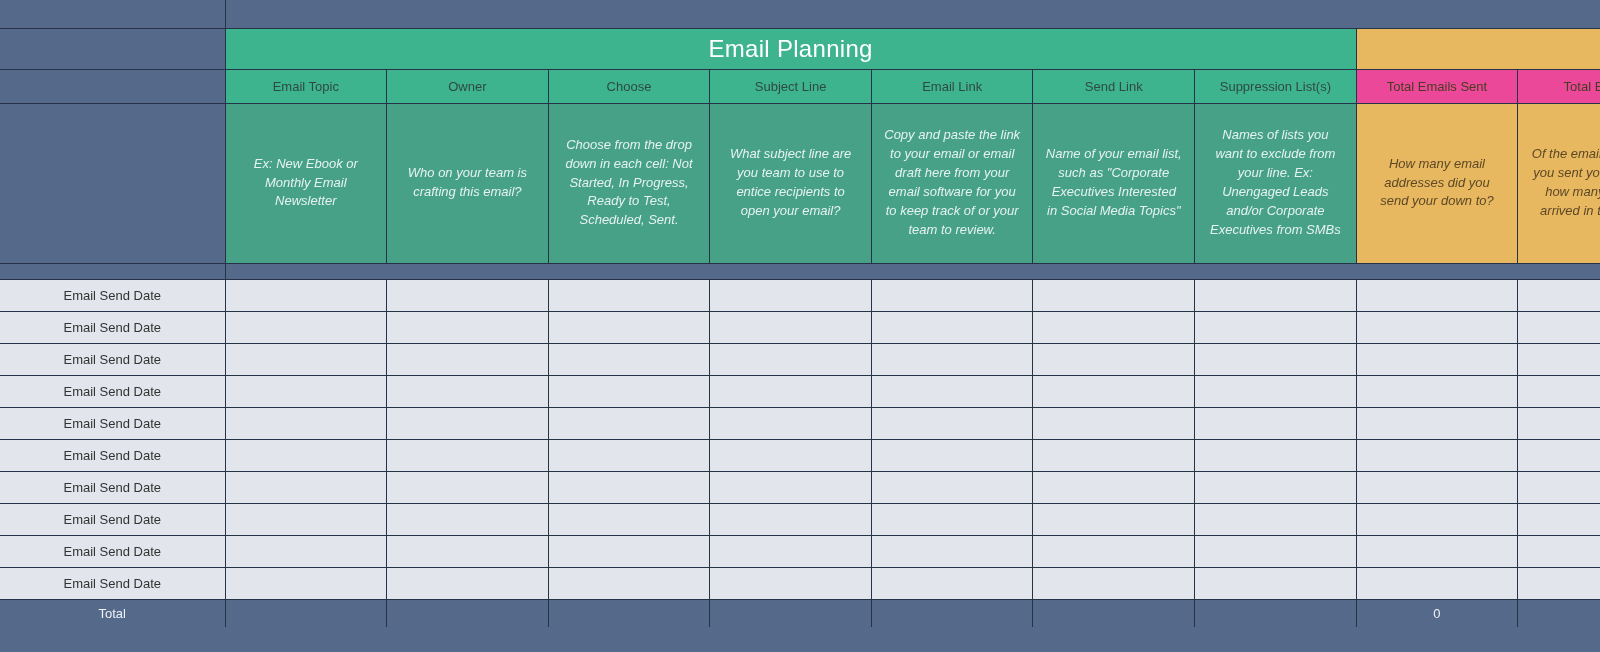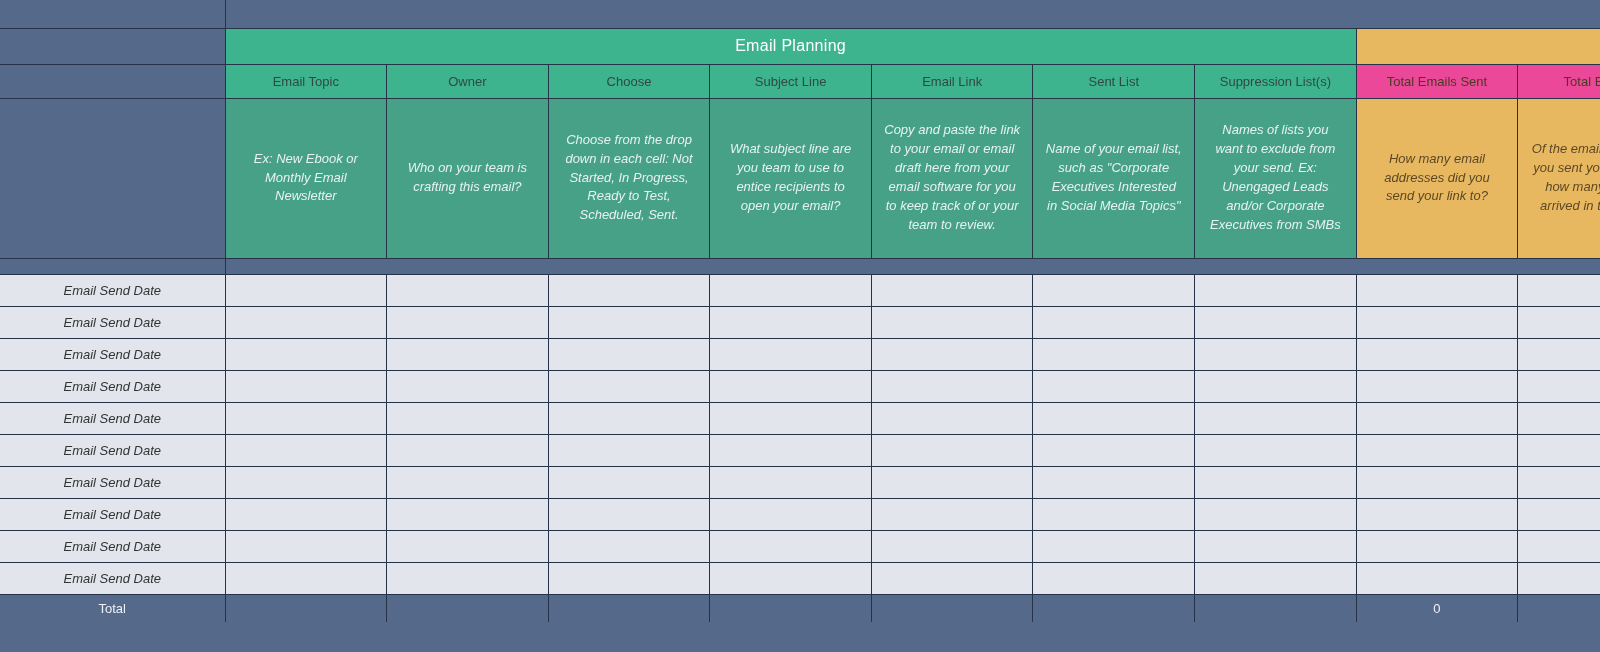--- a/index.html
+++ b/index.html
@@ -48,21 +48,21 @@
   }
 
   tr.title-row td { height: 36px; }
   tr.title-row .rowhead {
     background: #556a8a;
     border-left: none;
   }
   .title-planning {
     background: #3eb48e;
     color: #ffffff;
-    font-size: 16px;
+    font-size: 24px;
     font-weight: 400;
     letter-spacing: 0.3px;
   }
   .title-results {
     background: #e8b860;
   }
 
   tr.headers td { height: 34px; font-size: 13px; }
   .hdr-plan { background: #3eb48e; color: #2e4a44; }
   .hdr-yel  { background: #ec4899; color: #4a3a20; }
@@ -89,21 +89,20 @@
     border-bottom: 1px solid #253248;
   }
   tr.gap td.first { border-right: 1px solid #253248; }
 
   tr.data td {
     height: 32px;
     background: #e3e5ec;
     font-size: 13px;
   }
   tr.data td.rowhead {
-    font-style: italic;
     color: #333;
     border-left: none;
   }
 
   tr.total td {
     height: 28px;
     background: #556a8a;
     color: #eef1f5;
     font-size: 13px;
     border-left: none;
@@ -143,36 +142,36 @@
     <td colspan="2" class="title-results"></td>
   </tr>
 
   <tr class="headers">
     <td class="rowhead"></td>
     <td class="hdr-plan">Email Topic</td>
     <td class="hdr-plan">Owner</td>
     <td class="hdr-plan">Choose</td>
     <td class="hdr-plan">Subject Line</td>
     <td class="hdr-plan">Email Link</td>
-    <td class="hdr-plan">Sent List</td>
+    <td class="hdr-plan">Send Link</td>
     <td class="hdr-plan">Suppression List(s)</td>
     <td class="hdr-yel">Total Emails Sent</td>
     <td class="hdr-yel">Total Emails</td>
   </tr>
 
   <tr class="desc">
     <td class="rowhead"></td>
     <td class="desc-plan">Ex: New Ebook or Monthly Email Newsletter</td>
     <td class="desc-plan">Who on your team is crafting this email?</td>
     <td class="desc-plan">Choose from the drop down in each cell: Not Started, In Progress, Ready to Test, Scheduled, Sent.</td>
     <td class="desc-plan">What subject line are you team to use to entice recipients to open your email?</td>
     <td class="desc-plan">Copy and paste the link to your email or email draft here from your email software for you to keep track of or your team to review.</td>
     <td class="desc-plan">Name of your email list, such as "Corporate Executives Interested in Social Media Topics"</td>
-    <td class="desc-plan">Names of lists you want to exclude from your send. Ex: Unengaged Leads and/or Corporate Executives from SMBs</td>
-    <td class="desc-yel">How many email addresses did you send your link to?</td>
+    <td class="desc-plan">Names of lists you want to exclude from your line. Ex: Unengaged Leads and/or Corporate Executives from SMBs</td>
+    <td class="desc-yel">How many email addresses did you send your down to?</td>
     <td class="desc-yel">Of the email addresses you sent your email to, how many actually arrived in the inbox?</td>
   </tr>
 
   <tr class="gap">
     <td class="first"></td>
     <td colspan="9"></td>
   </tr>
 
   </tbody>
       <tbody id="data-rows">

